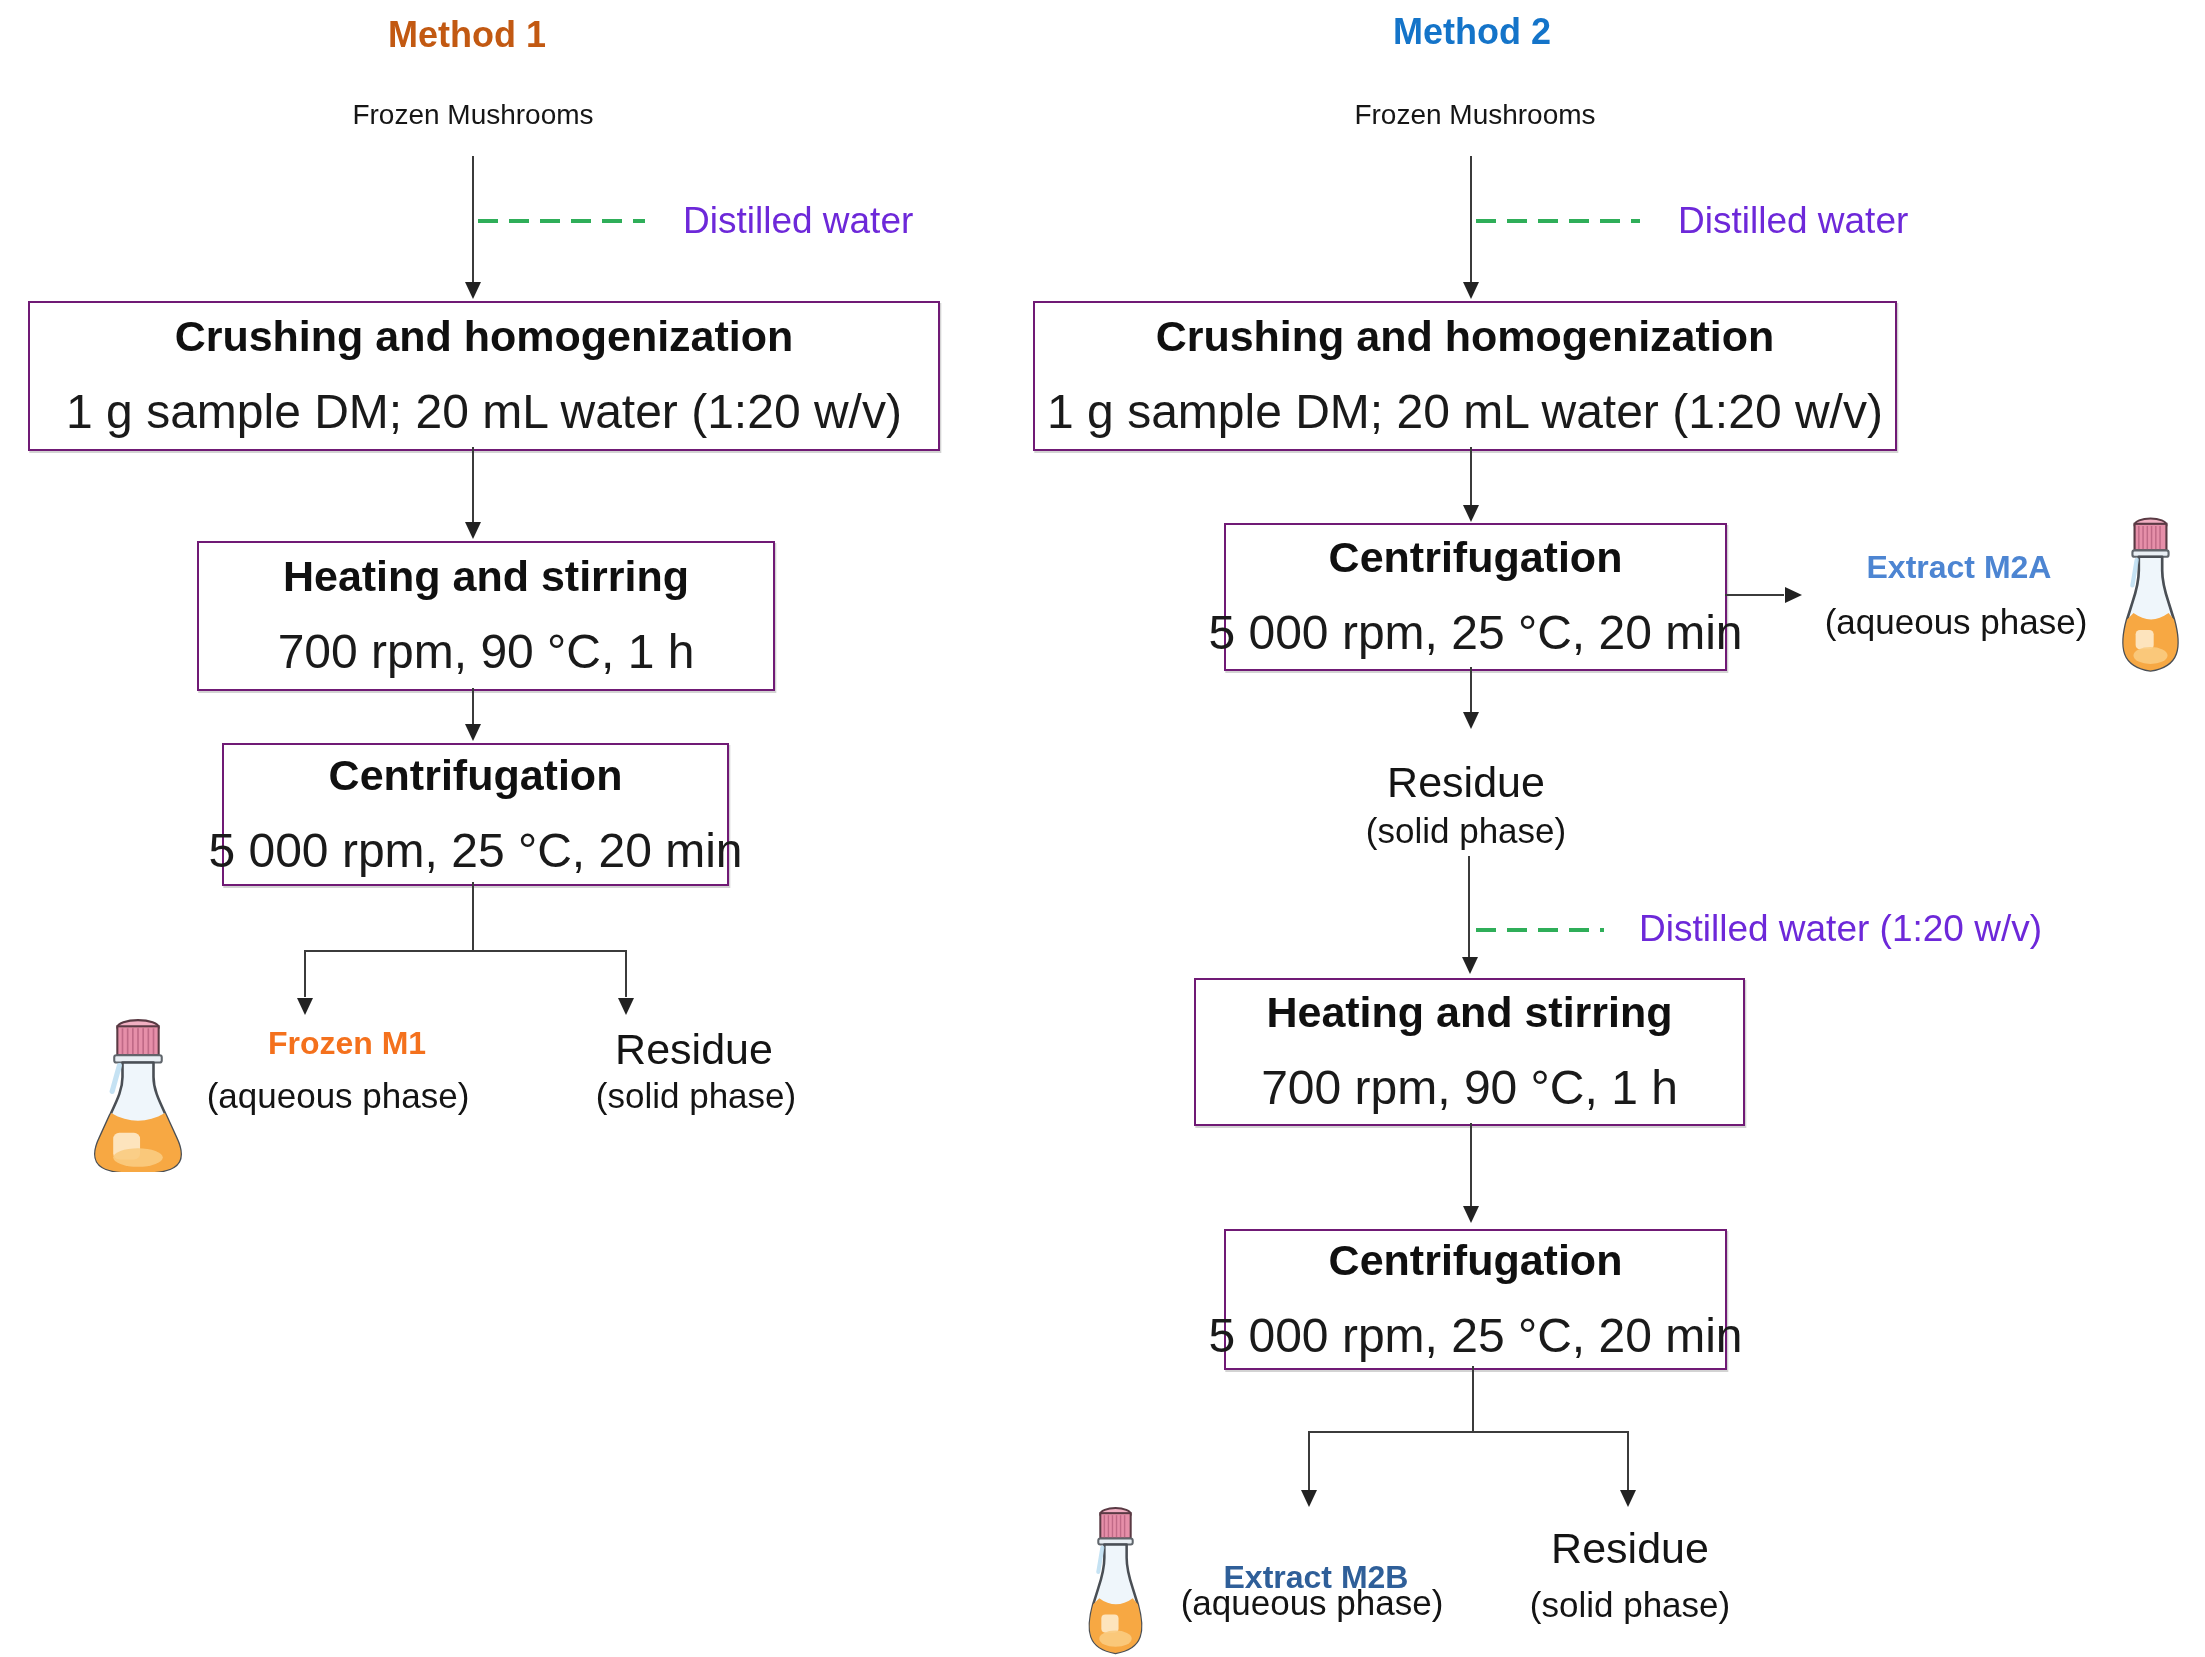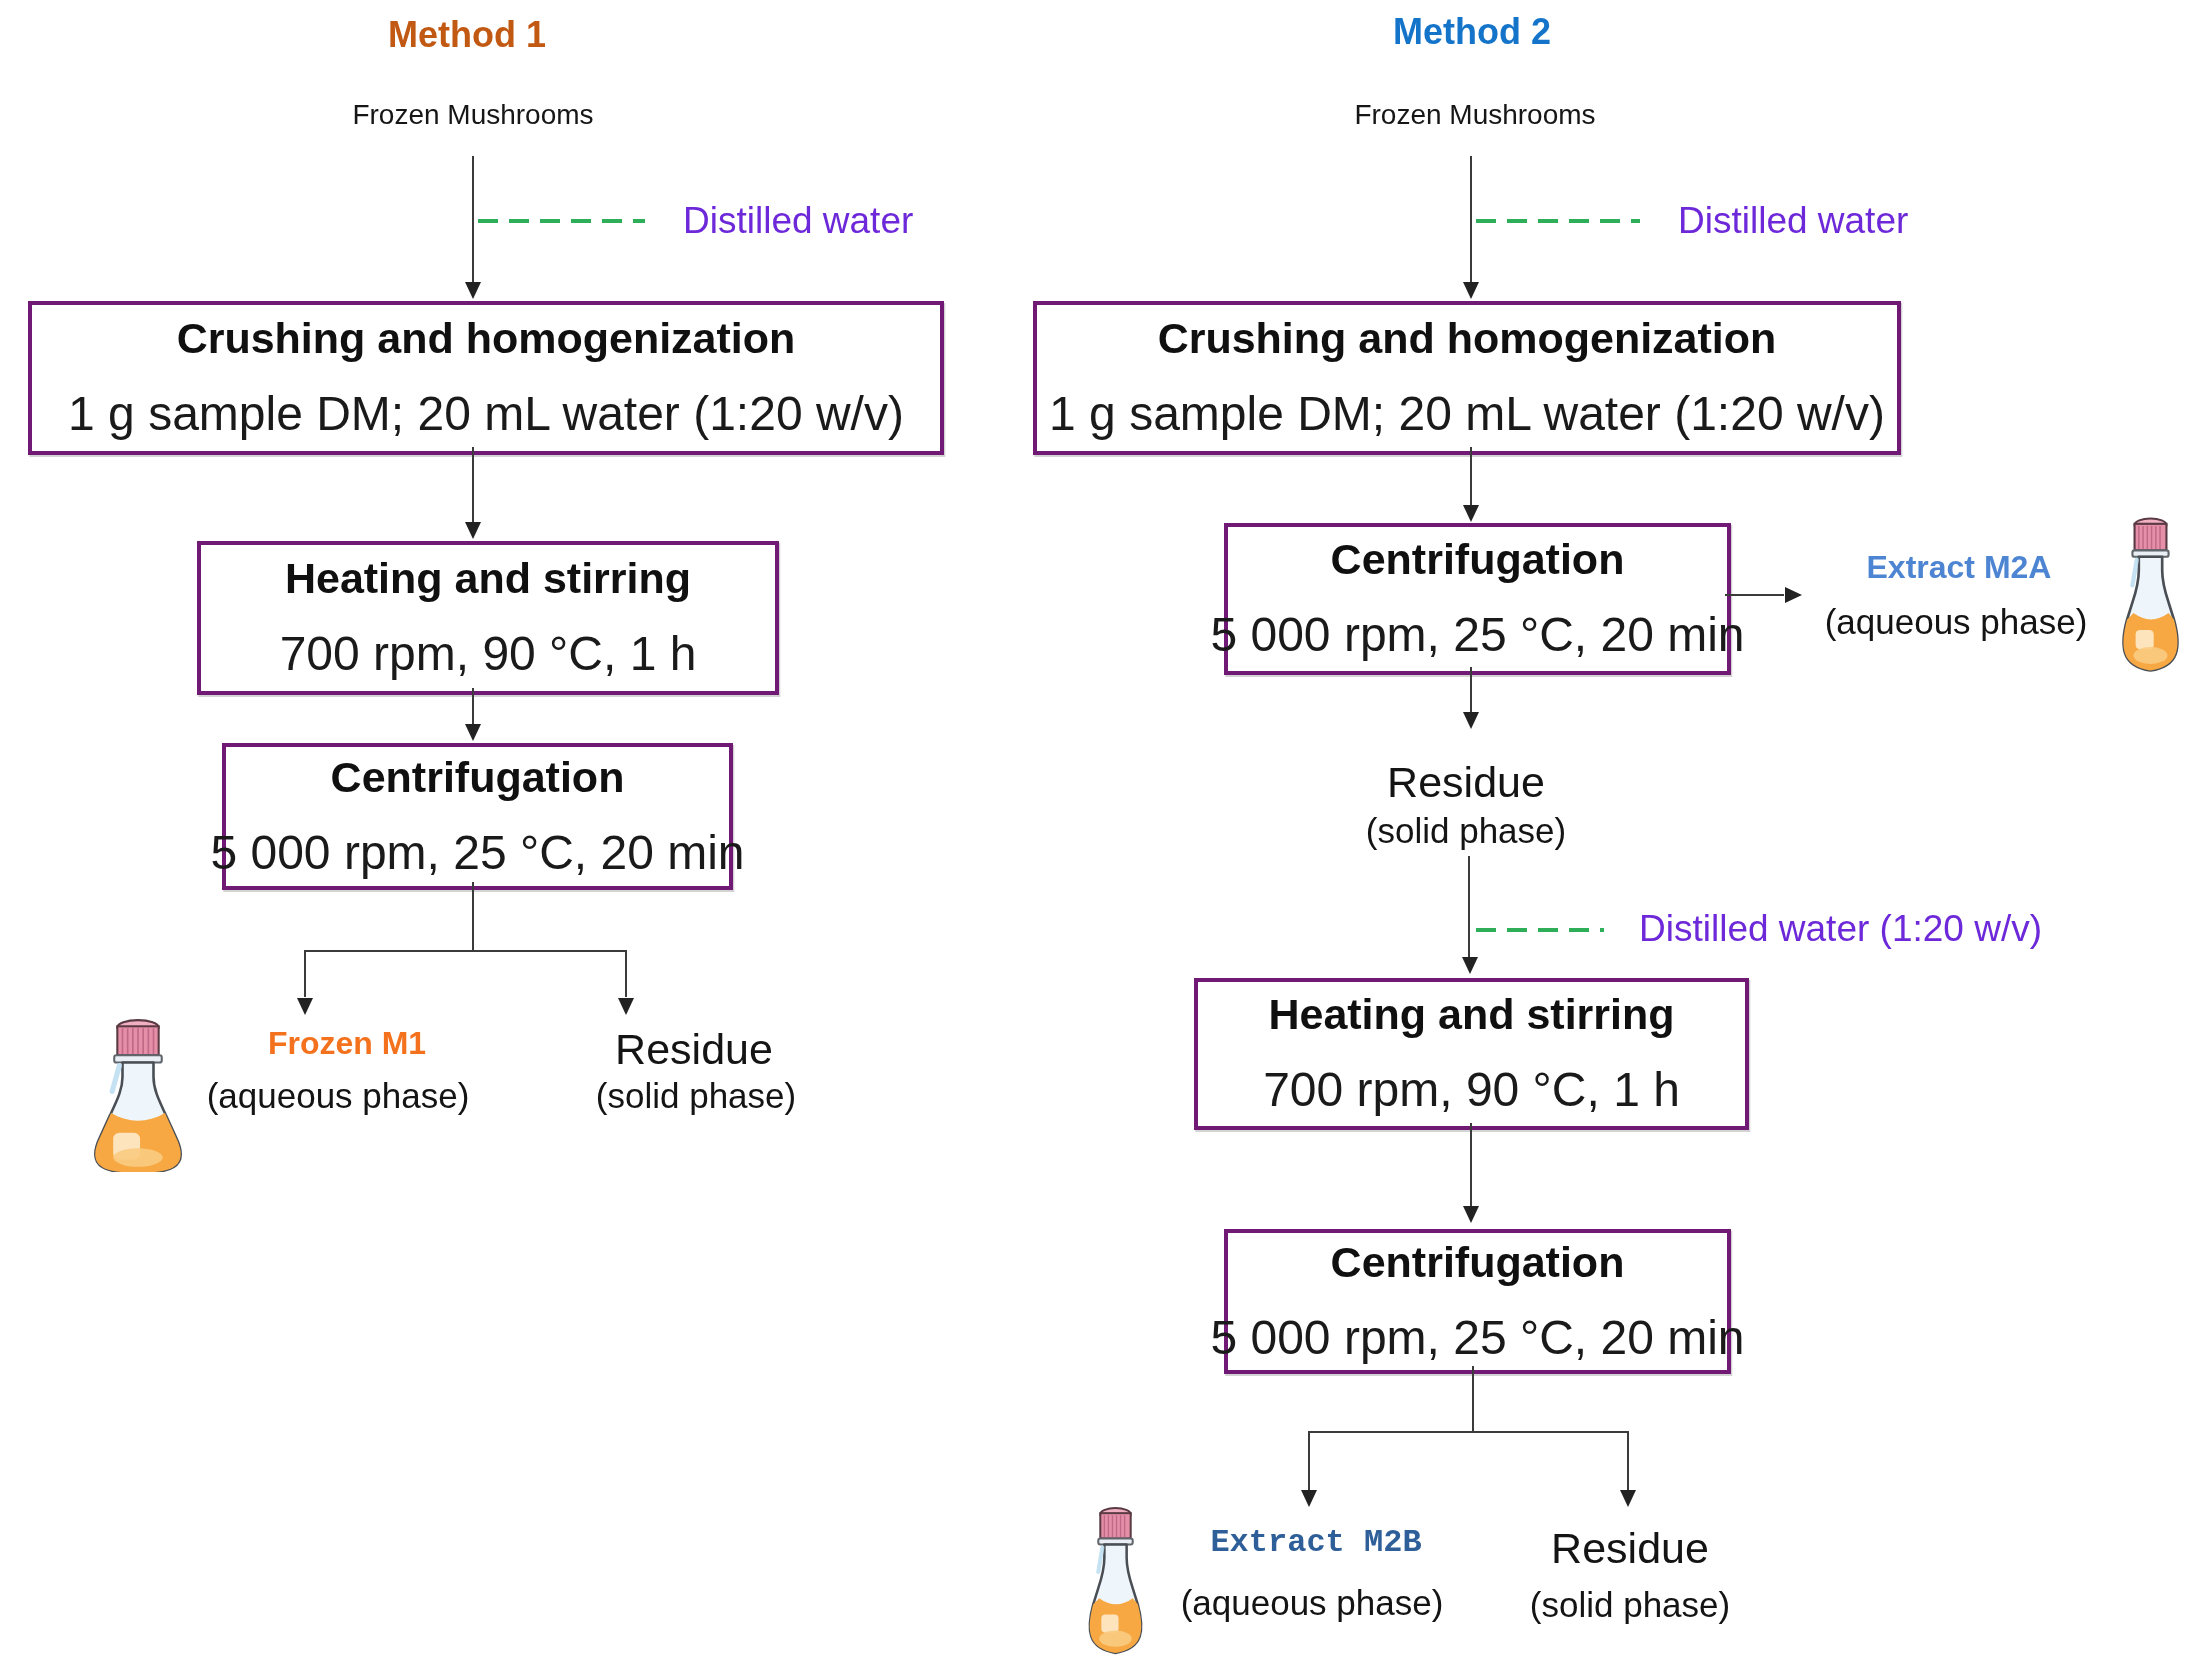--- a/index.html
+++ b/index.html
@@ -4,21 +4,21 @@
 <style>
   html,body{margin:0;padding:0;background:#ffffff;}
   body{width:2205px;height:1657px;position:relative;overflow:hidden;
        font-family:"Liberation Sans","DejaVu Sans",sans-serif;color:#141414;}
   .abs{position:absolute;}
   .cx{transform:translateX(-50%);}
   .method-title{font-size:36px;font-weight:bold;white-space:nowrap;line-height:1.1;}
   .m1-title{color:#C25912;}
   .m2-title{color:#1474C9;}
   .source-label{font-size:28px;white-space:nowrap;color:#161616;}
-  .box{position:absolute;background:#fff;border:4px solid #701a75;
+  .box{position:absolute;background:#fff;border:2px solid #701a75;
        display:flex;flex-direction:column;align-items:center;justify-content:center;
        gap:28px;text-align:center;box-shadow:1.3px 2px 0 rgba(130,130,130,.35);}
   .box-title{font-size:43px;font-weight:bold;color:#101010;line-height:1.05;white-space:nowrap;}
   .box-sub{font-size:48px;color:#1a1a1a;line-height:1.05;white-space:nowrap;}
   .vline{position:absolute;width:2px;background:#3b3b3b;}
   .hline{position:absolute;height:2px;background:#3b3b3b;}
   .dash{position:absolute;height:4px;
         background:repeating-linear-gradient(90deg,#2FAE59 0 20px,transparent 20px 31px);}
   .ah-down{position:absolute;width:0;height:0;border-left:8px solid transparent;
            border-right:8px solid transparent;border-top:17.4px solid #222;}
@@ -188,17 +188,17 @@
       <line x1="49" y1="10" x2="49" y2="32"></line>
   </g>
   <rect x="23" y="33" width="34" height="6" rx="2" fill="#E9EFF4" stroke="#60666c" stroke-width="2"></rect>
   <path d="M29 39 L29 52 C29 62 27 70 23 82 L18 98 C11 124 13 142 40 146 C67 142 69 124 62 98 L57 82 C53 70 51 62 51 52 L51 39 Z" fill="#EFF6FB" stroke="#4a4f55" stroke-width="2.5" stroke-linejoin="round"></path>
   <path d="M24 92 L18 98 C11 124 13 142 40 146 C67 142 69 124 62 98 L57 92 C46 100 35 100 24 92 Z" fill="#F7A843"></path>
   <rect x="26" y="108" width="17" height="18" rx="4" fill="#FDE7C4" opacity="0.95"></rect>
   <ellipse cx="40" cy="132" rx="16" ry="8" fill="#FACB81" opacity="0.9"></ellipse>
   <path d="M27 42 L23 66" stroke="#BFDFF2" stroke-width="4" stroke-linecap="round" opacity="0.9"></path>
 </svg>
 
-<div class="abs cx extract-label ex-m2b" style="left:1316px;top:1524px;font-family:Liberation Mono, monospace;">Extract M2B</div>
+<div class="abs cx extract-label ex-m2b" style="left:1316px;top:1559px;">Extract M2B</div>
 <div class="abs cx phase-label" style="left:1312px;top:1583px;">(aqueous phase)</div>
 <div class="abs cx node-label" style="left:1630px;top:1524px;">Residue</div>
 <div class="abs cx phase-label" style="left:1630px;top:1585px;">(solid phase)</div>
 
 
 </body></html>

